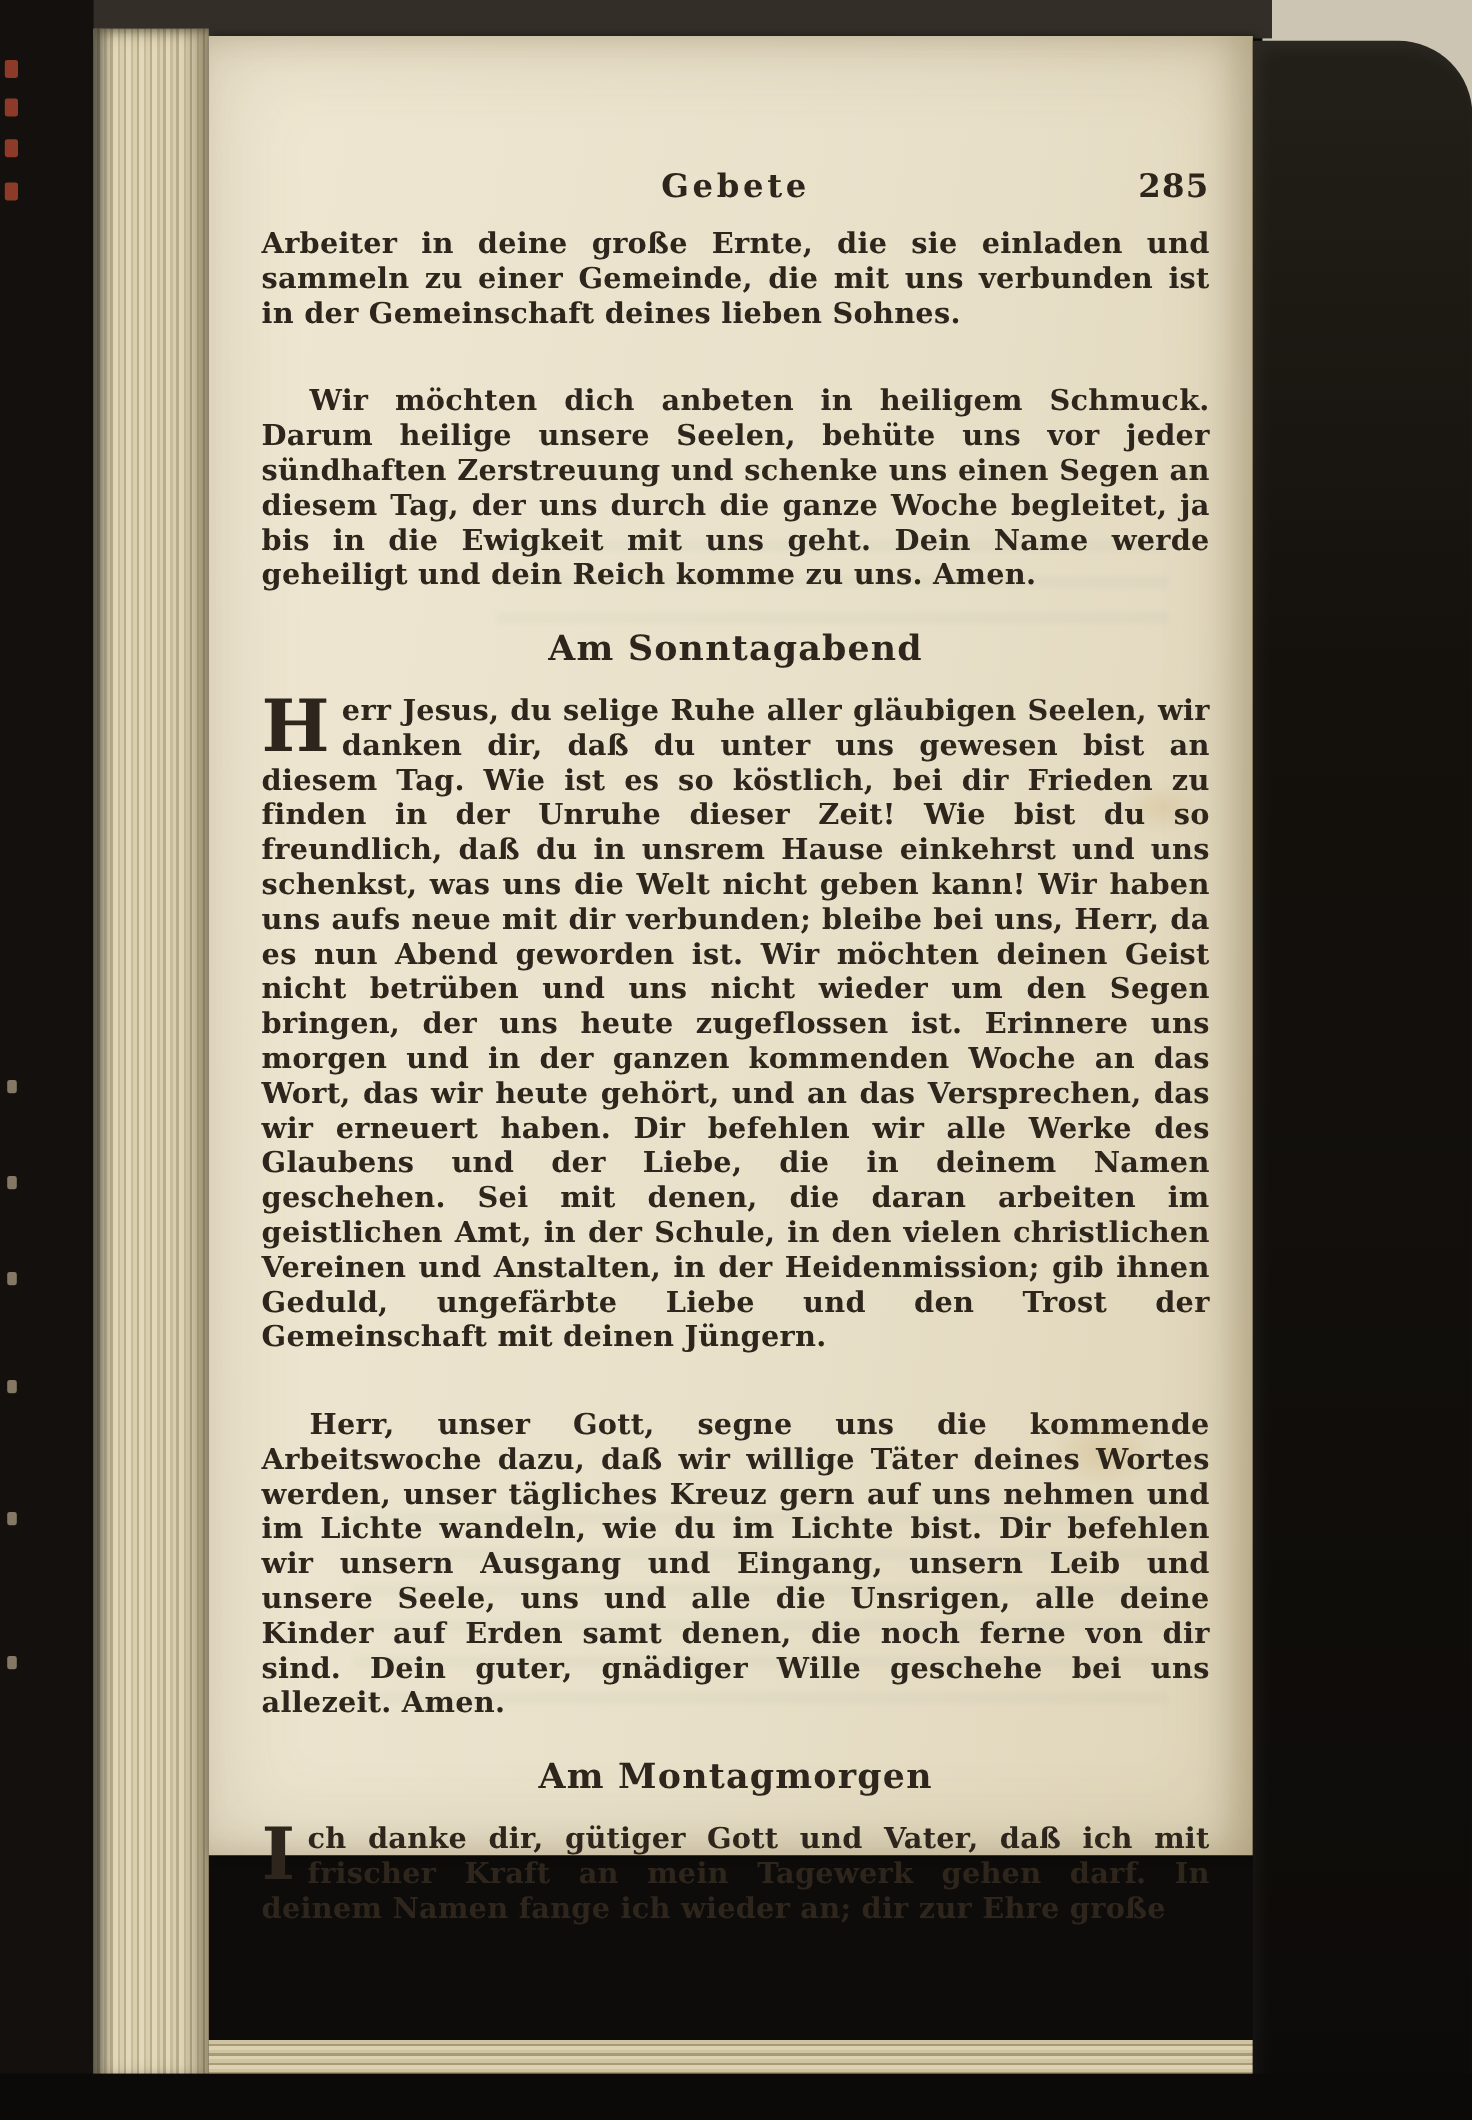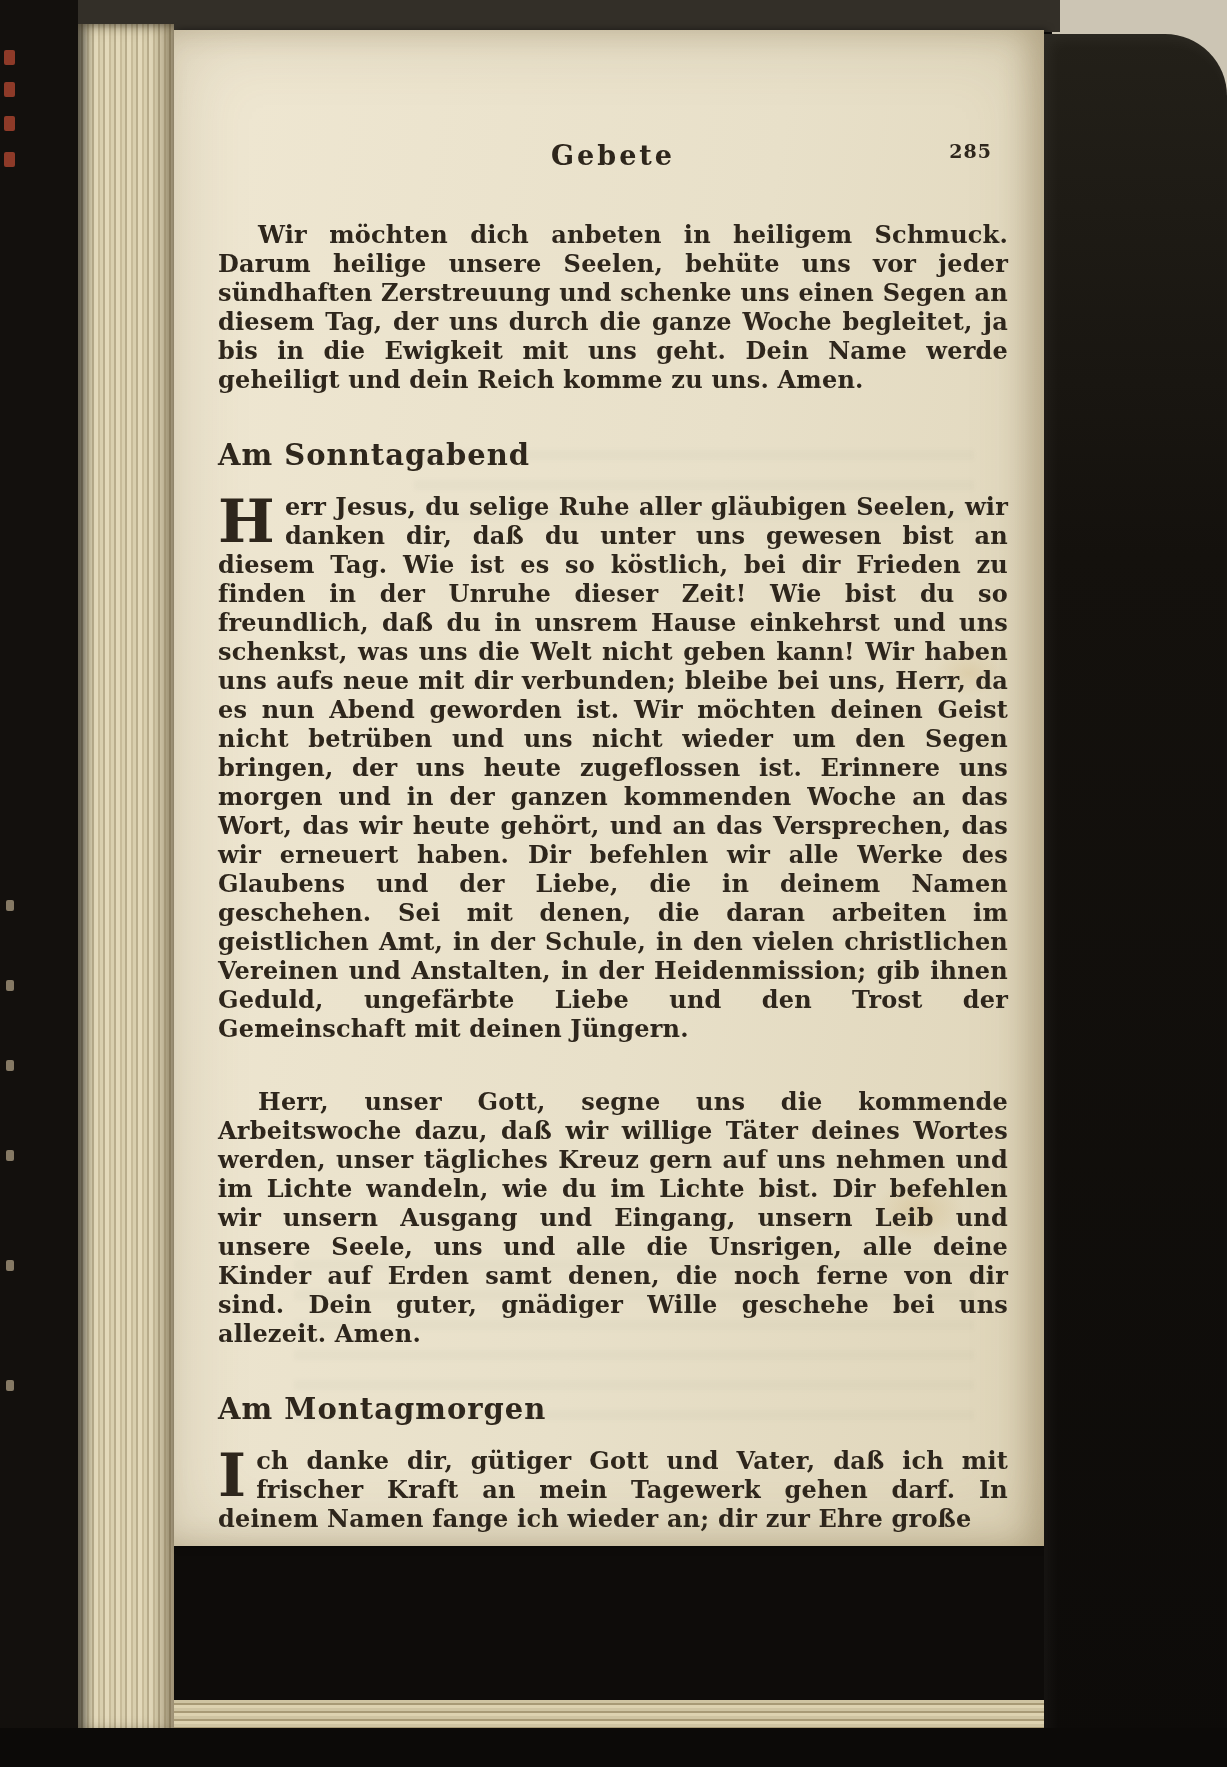--- a/index.html
+++ b/index.html
@@ -57,26 +57,26 @@
   .spot.s1 { left: 700px; top: 1150px; width: 90px; height: 60px; background: radial-gradient(ellipse, rgba(190,150,70,0.22), transparent 70%); }
   .spot.s2 { left: 760px; top: 620px; width: 70px; height: 46px; background: radial-gradient(ellipse, rgba(190,150,70,0.18), transparent 70%); }
 
   
   .content {
     position: absolute; left: 44px; right: 36px; top: 110px;
     color: #2e261c; font-weight: bold;
   }
   .pagehead { position: relative; height: 36px; margin-bottom: 12px; }
   .pagehead .title { position: absolute; left: 0; right: 0; text-align: center; font-size: 27px; letter-spacing: 3px; }
-  .pagehead .num { position: absolute; right: 16px; top: 0; font-size: 19px; letter-spacing: 1px; }
+  .pagehead .num { position: absolute; right: 0; top: 0; font-size: 27px; letter-spacing: 1px; }
 
   p.body { margin: 0; font-size: 24px; line-height: 29px; text-align: justify; letter-spacing: 0.2px; }
   p.indent { text-indent: 40px; margin-top: 44px; }
   p.gap { }
-  h2.sect { font-size: 29px; font-weight: bold; margin: 44px 0 20px 0; letter-spacing: 1px; }
+  h2.sect { text-align: center; font-size: 29px; font-weight: bold; margin: 30px 0 20px 0; letter-spacing: 1px; }
   .dropcap { float: left; font-size: 60px; line-height: 48px; padding: 5px 10px 0 0; }
 </style>
 </head>
 <body>
 
 <div class="scene">
 
   <div class="corner-light"></div>
   <div class="top-strip"></div>
   <div class="spine-left"></div>
@@ -100,20 +100,21 @@
     <div class="spot s1"></div>
     <div class="spot s2"></div>
 
     <div class="content">
 
       <div class="pagehead">
         <div class="title">Gebete</div>
         <div class="num">285</div>
       </div>
 
+      <p class="body">Arbeiter in deine große Ernte, die sie einladen und sammeln zu einer Gemeinde, die mit uns verbunden ist in der Gemeinschaft deines lieben Sohnes.</p>
       <p class="body indent">Wir möchten dich anbeten in heiligem Schmuck. Darum heilige unsere Seelen, behüte uns vor jeder sündhaften Zerstreuung und schenke uns einen Segen an diesem Tag, der uns durch die ganze Woche begleitet, ja bis in die Ewigkeit mit uns geht. Dein Name werde geheiligt und dein Reich komme zu uns. Amen.</p>
 
       <h2 class="sect">Am Sonntagabend</h2>
 
       <p class="body"><span class="dropcap">H</span><span>err Jesus, du selige Ruhe aller gläubigen Seelen, wir danken dir, daß du unter uns gewesen bist an diesem Tag. Wie ist es so köstlich, bei dir Frieden zu finden in der Unruhe dieser Zeit! Wie bist du so freundlich, daß du in unsrem Hause einkehrst und uns schenkst, was uns die Welt nicht geben kann! Wir haben uns aufs neue mit dir verbunden; bleibe bei uns, Herr, da es nun Abend geworden ist. Wir möchten deinen Geist nicht betrüben und uns nicht wieder um den Segen bringen, der uns heute zugeflossen ist. Erinnere uns morgen und in der ganzen kommenden Woche an das Wort, das wir heute gehört, und an das Versprechen, das wir erneuert haben. Dir befehlen wir alle Werke des Glaubens und der Liebe, die in deinem Namen geschehen. Sei mit denen, die daran arbeiten im geistlichen Amt, in der Schule, in den vielen christlichen Vereinen und Anstalten, in der Heidenmission; gib ihnen Geduld, ungefärbte Liebe und den Trost der Gemeinschaft mit deinen Jüngern.</span></p>
 
       <p class="body indent gap">Herr, unser Gott, segne uns die kommende Arbeitswoche dazu, daß wir willige Täter deines Wortes werden, unser tägliches Kreuz gern auf uns nehmen und im Lichte wandeln, wie du im Lichte bist. Dir befehlen wir unsern Ausgang und Eingang, unsern Leib und unsere Seele, uns und alle die Unsrigen, alle deine Kinder auf Erden samt denen, die noch ferne von dir sind. Dein guter, gnädiger Wille geschehe bei uns allezeit. Amen.</p>
 
       <h2 class="sect">Am Montagmorgen</h2>
 

